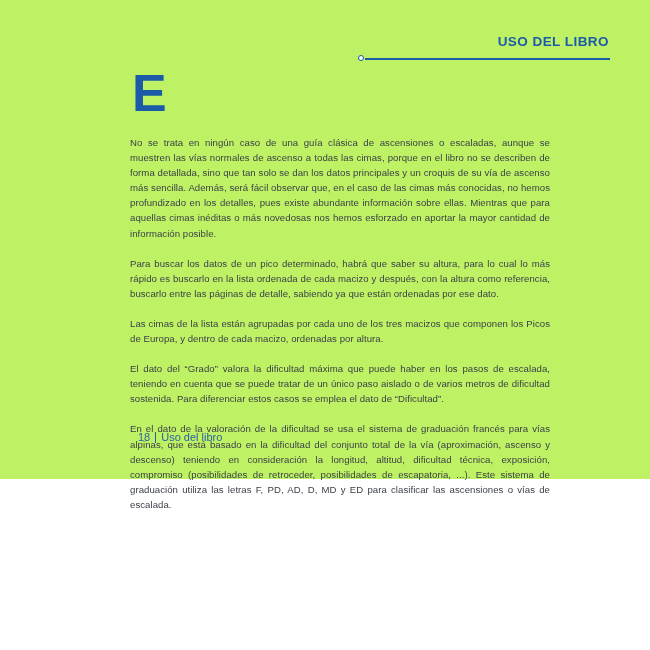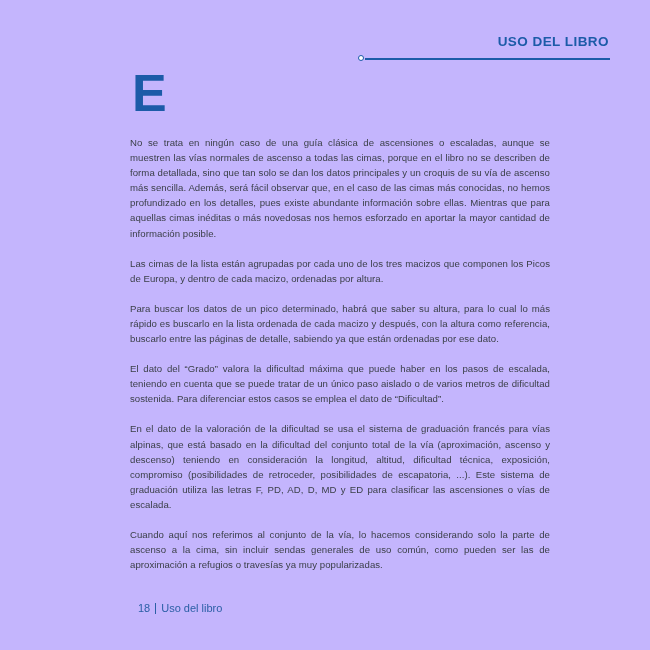--- a/index.html
+++ b/index.html
@@ -11,22 +11,22 @@
     height: 650px;
     background: #ffffff;
     font-family: "Liberation Sans", sans-serif;
     -webkit-font-smoothing: antialiased;
     overflow: hidden;
   }
 
   .page {
     position: relative;
     width: 650px;
-    height: 650px;
-    background: #c4b5fd;
+    height: 479px;
+    background: #bef264;
     box-sizing: border-box;
   }
 
   
   .page-header {
     position: absolute;
     left: 130px;
     right: 20px;
     top: 34px;
     height: 32px;
@@ -143,25 +143,24 @@
     </div>
   </div>
 
   <div class="content">
 
     <p class="para para-lead">
       <span class="dropcap">E</span>
     </p>
 
     <p class="para">No se trata en ningún caso de una guía clásica de ascensiones o escaladas, aunque se muestren las vías normales de ascenso a todas las cimas, porque en el libro no se describen de forma detallada, sino que tan solo se dan los datos principales y un croquis de su vía de ascenso más sencilla. Además, será fácil observar que, en el caso de las cimas más conocidas, no hemos profundizado en los detalles, pues existe abundante información sobre ellas. Mientras que para aquellas cimas inéditas o más novedosas nos hemos esforzado en aportar la mayor cantidad de información posible.</p>
+    <p class="para">Para buscar los datos de un pico determinado, habrá que saber su altura, para lo cual lo más rápido es buscarlo en la lista ordenada de cada macizo y después, con la altura como referencia, buscarlo entre las páginas de detalle, sabiendo ya que están ordenadas por ese dato.</p>
     <p class="para">Las cimas de la lista están agrupadas por cada uno de los tres macizos que componen los Picos de Europa, y dentro de cada macizo, ordenadas por altura.</p>
-    <p class="para">Para buscar los datos de un pico determinado, habrá que saber su altura, para lo cual lo más rápido es buscarlo en la lista ordenada de cada macizo y después, con la altura como referencia, buscarlo entre las páginas de detalle, sabiendo ya que están ordenadas por ese dato.</p>
     <p class="para">El dato del “Grado” valora la dificultad máxima que puede haber en los pasos de escalada, teniendo en cuenta que se puede tratar de un único paso aislado o de varios metros de dificultad sostenida. Para diferenciar estos casos se emplea el dato de “Dificultad”.</p>
     <p class="para">En el dato de la valoración de la dificultad se usa el sistema de graduación francés para vías alpinas, que está basado en la dificultad del conjunto total de la vía (aproximación, ascenso y descenso) teniendo en consideración la longitud, altitud, dificultad técnica, exposición, compromiso (posibilidades de retroceder, posibilidades de escapatoria, ...). Este sistema de graduación utiliza las letras F, PD, AD, D, MD y ED para clasificar las ascensiones o vías de escalada.</p>
-    <p class="para">Cuando aquí nos referimos al conjunto de la vía, lo hacemos considerando solo la parte de ascenso a la cima, sin incluir sendas generales de uso común, como pueden ser las de aproximación a refugios o travesías ya muy popularizadas.</p>
 
   </div>
 
   <div class="page-footer">
     <span class="footer-pagenum">18</span>
     <span class="footer-sep"></span>
     <span class="footer-label">Uso del libro</span>
   </div>
 
 </div>

